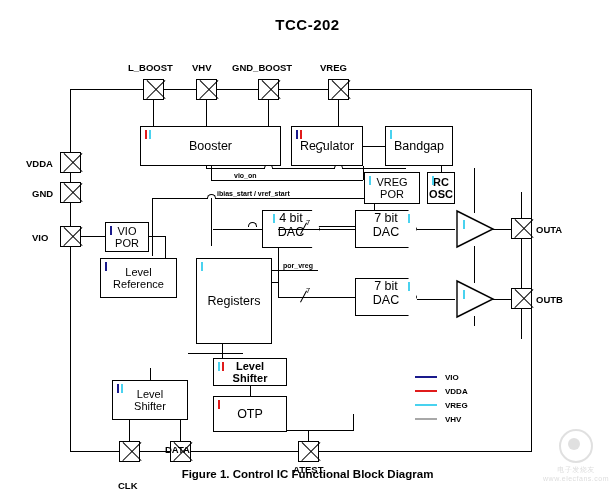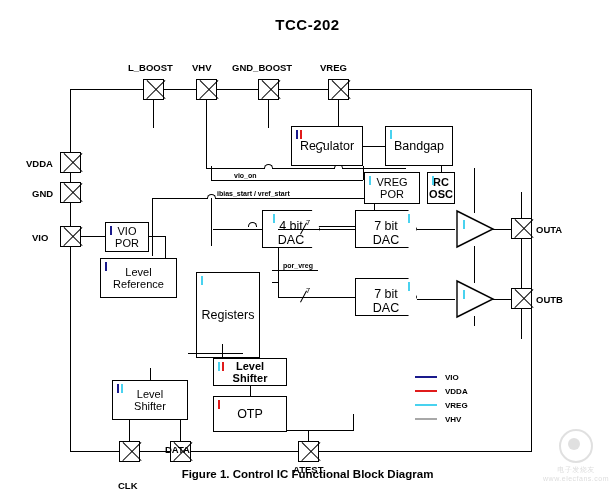--- a/index.html
+++ b/index.html
@@ -42,21 +42,21 @@
   .h,.v{position:absolute;background:#000;}
   .h{height:1.3px;} .v{width:1.3px;}
 
   
   .hop{position:absolute;width:9px;height:5px;box-sizing:border-box;
        border:1.3px solid #000;border-bottom:none;border-radius:5px 5px 0 0;
        background:#fff;}
 
   
   .dac{position:absolute;box-sizing:border-box;background:#fff;
-       display:flex;align-items:center;justify-content:flex-end;text-align:center;
+       display:flex;align-items:center;justify-content:flex-start;text-align:center;
        font-size:12.5px;line-height:1.12;
        border:1.4px solid #000;
        clip-path:polygon(0 50%,14% 0,100% 0,100% 100%,14% 100%);}
   .dac.rt{clip-path:polygon(0 0,86% 0,100% 50%,86% 100%,0 100%);}
 
   
   .buf{position:absolute;width:40px;height:40px;}
   .buf svg{display:block;}
 
   
@@ -146,20 +146,25 @@
   <div class="pin" style="left:298px;top:441px;"></div>
   <div class="pinlbl" style="left:293px;top:464px;">ATEST</div>
 
   <div class="v" style="left:129px;top:424px;height:17px;"></div>
   <div class="v" style="left:180px;top:424px;height:17px;"></div>
   <div class="v" style="left:308px;top:430px;height:11px;"></div>
   <div class="h" style="left:258px;top:430px;width:96px;"></div>
   <div class="v" style="left:258px;top:414px;height:17px;"></div>
   <div class="v" style="left:353px;top:414px;height:17px;"></div>
 
+  <div class="blk" style="left:140px;top:126px;width:141px;height:40px;">
+    <span class="stripe s1 c-vdda"></span>
+    <span class="stripe s2 c-vreg"></span>
+    <span>Booster</span>
+  </div>
 
   <div class="blk" style="left:291px;top:126px;width:72px;height:40px;">
     <span class="stripe s1 c-vio"></span>
     <span class="stripe s2 c-vdda"></span>
     <span>Regulator</span>
   </div>
 
   <div class="blk" style="left:385px;top:126px;width:68px;height:40px;">
     <span class="stripe s1 c-vreg"></span>
     <span>Bandgap</span>
@@ -205,21 +210,21 @@
   </div>
   <div class="h" style="left:149px;top:236px;width:16px;"></div>
 
   <div class="blk md" style="left:100px;top:258px;width:77px;height:40px;flex-direction:column;">
     <span class="stripe s1 c-vio"></span>
     <span>Level</span>
     <span>Reference</span>
   </div>
   <div class="v" style="left:165px;top:236px;height:22px;"></div>
 
-  <div class="blk" style="left:196px;top:272px;width:64px;height:86px;">
+  <div class="blk" style="left:196px;top:258px;width:76px;height:86px;">
     <span class="stripe s1 c-vreg"></span>
     <span>Registers</span>
   </div>
 
   <div class="h" style="left:272px;top:270px;width:46px;"></div>
   <div class="h" style="left:272px;top:282px;width:6px;"></div>
 
   <div class="v" style="left:278px;top:226px;height:72px;"></div>
   <div class="hop" style="left:248px;top:222px;"></div>
 

